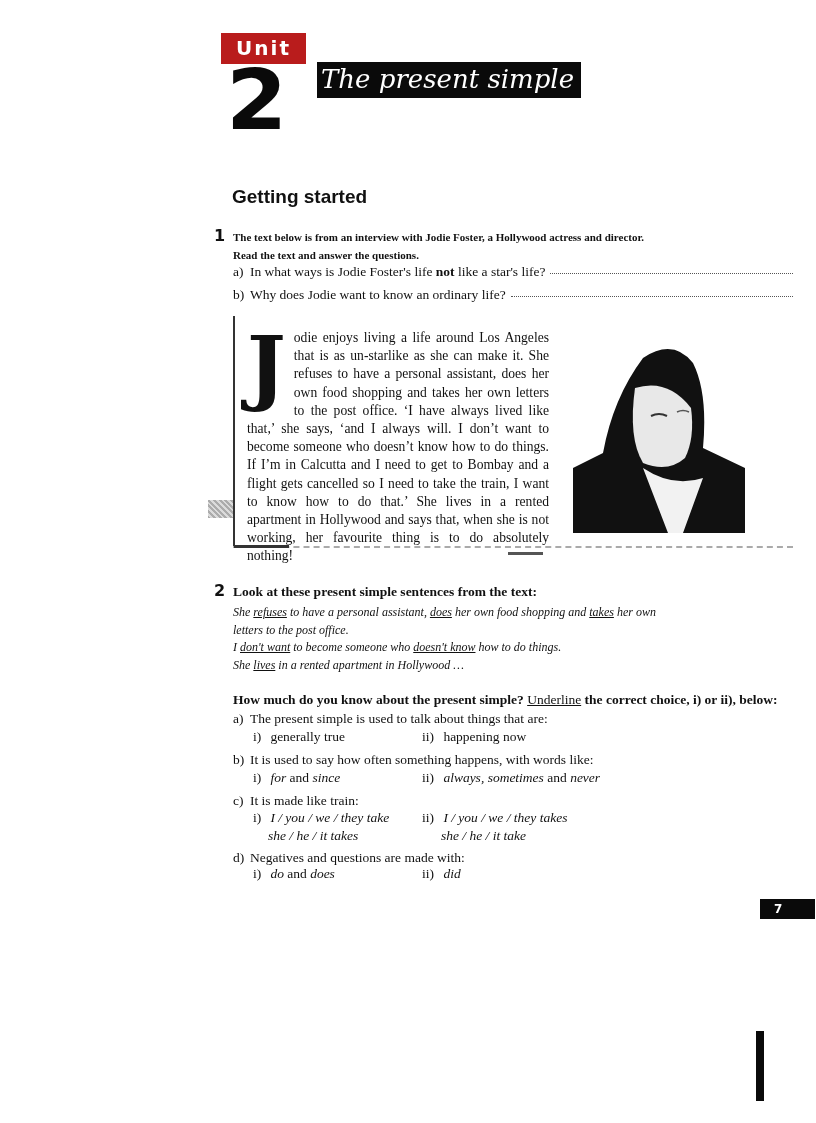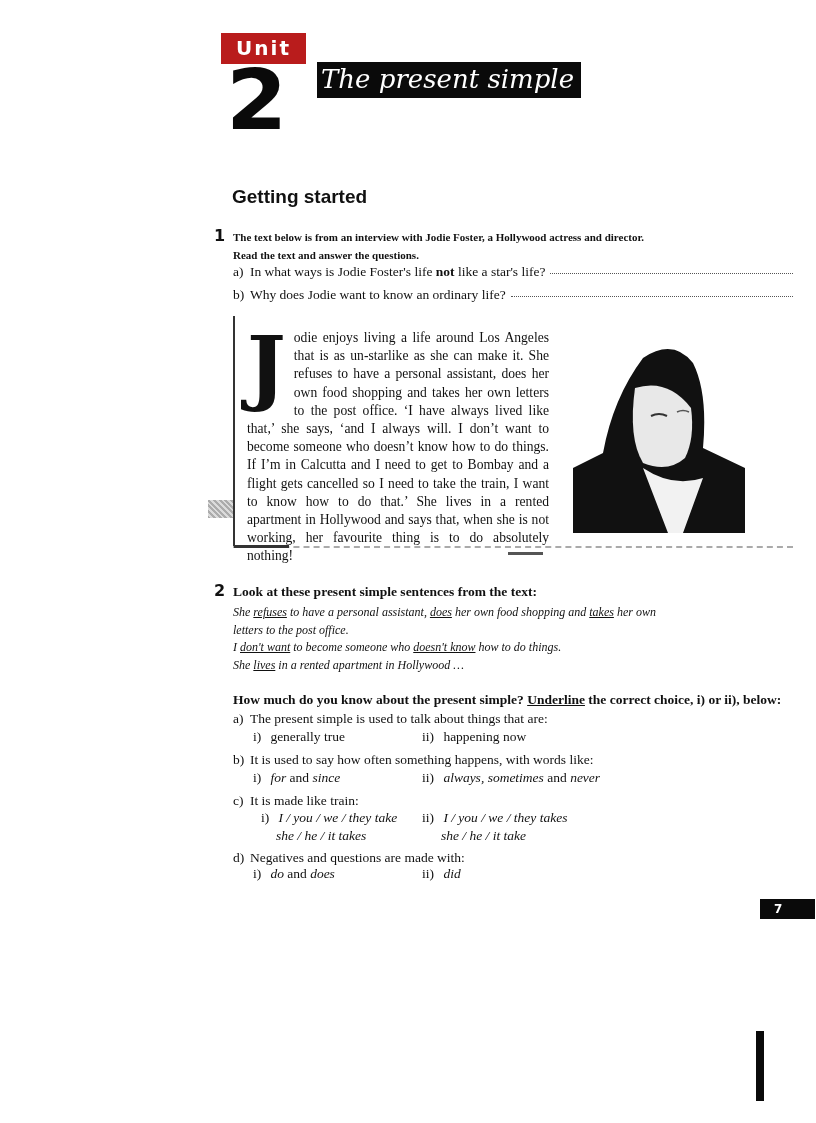--- a/index.html
+++ b/index.html
@@ -29,21 +29,21 @@
   .reading { left: 247px; top: 329px; width: 302px; font-family: "Liberation Serif", serif; font-size: 13.6px; line-height: 18.2px; text-align: justify; color: #111; }
   .dropcap { float: left; font-family: "DejaVu Serif", serif; font-weight: bold; font-size: 82px; line-height: 70px; margin: 2px 8px 0 0; height: 84px; }
   .photo { left: 573px; top: 338px; width: 172px; height: 195px; }
 
   .ex2-num { left: 214px; top: 581px; }
   .ex2-instr { left: 233px; top: 584px; font-size: 13.5px; font-weight: bold; }
   .examples { left: 233px; top: 604px; width: 560px; font-style: italic; font-size: 12px; line-height: 17.5px; }
   .examples u { text-decoration: underline; }
 
   .how { left: 233px; top: 692px; font-size: 13.5px; font-weight: bold; white-space: nowrap; }
-  .how u { font-weight: bold; }
+  .how u { font-weight: normal; }
 
   .item { left: 233px; font-size: 13.5px; white-space: nowrap; }
   .opt { font-size: 13.5px; white-space: nowrap; }
   .opt i { font-style: italic; }
 
   .page-num { left: 760px; top: 899px; width: 55px; height: 20px; background: #0a0a0a; color: #fff; font-family: "DejaVu Sans", sans-serif; font-weight: bold; font-size: 12px; line-height: 20px; padding-left: 14px; box-sizing: border-box; }
   .edge-bar { left: 756px; top: 1031px; width: 8px; height: 70px; background: #0a0a0a; }
 </style>
 </head>
 <body>
@@ -103,21 +103,21 @@
 
 <div class="abs item" style="top:711px"><span style="display:inline-block;width:17px">a)</span><span>The present simple is used to talk about things that are:</span></div>
 <div class="abs opt" style="left:253px;top:729px"><span style="display:inline-block;width:14px">i)</span> <span>generally true</span></div>
 <div class="abs opt" style="left:422px;top:729px"><span style="display:inline-block;width:18px">ii)</span> <span>happening now</span></div>
 
 <div class="abs item" style="top:752px"><span style="display:inline-block;width:17px">b)</span><span>It is used to say how often something happens, with words like:</span></div>
 <div class="abs opt" style="left:253px;top:770px"><span style="display:inline-block;width:14px">i)</span> <i>for</i><span> and </span><i>since</i></div>
 <div class="abs opt" style="left:422px;top:770px"><span style="display:inline-block;width:18px">ii)</span> <i>always, sometimes</i><span> and </span><i>never</i></div>
 
 <div class="abs item" style="top:793px"><span style="display:inline-block;width:17px">c)</span><span>It is made like train:</span></div>
-<div class="abs opt" style="left:261px;top:809px;line-height:18px">
+<div class="abs opt" style="left:253px;top:809px;line-height:18px">
   <div><span style="display:inline-block;width:14px">i)</span> <i>I / you / we / they take</i></div>
   <div style="padding-left:15px"><i>she / he / it takes</i></div>
 </div>
 <div class="abs opt" style="left:422px;top:809px;line-height:18px">
   <div><span style="display:inline-block;width:18px">ii)</span> <i>I / you / we / they takes</i></div>
   <div style="padding-left:19px"><i>she / he / it take</i></div>
 </div>
 
 <div class="abs item" style="top:850px"><span style="display:inline-block;width:17px">d)</span><span>Negatives and questions are made with:</span></div>
 <div class="abs opt" style="left:253px;top:866px"><span style="display:inline-block;width:14px">i)</span> <i>do</i><span> and </span><i>does</i></div>

